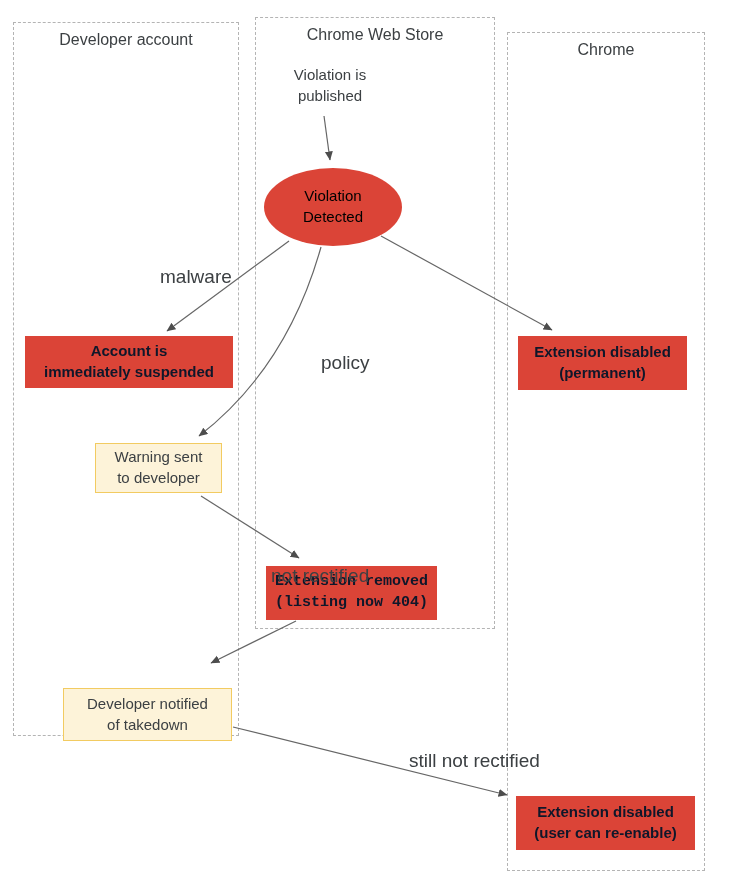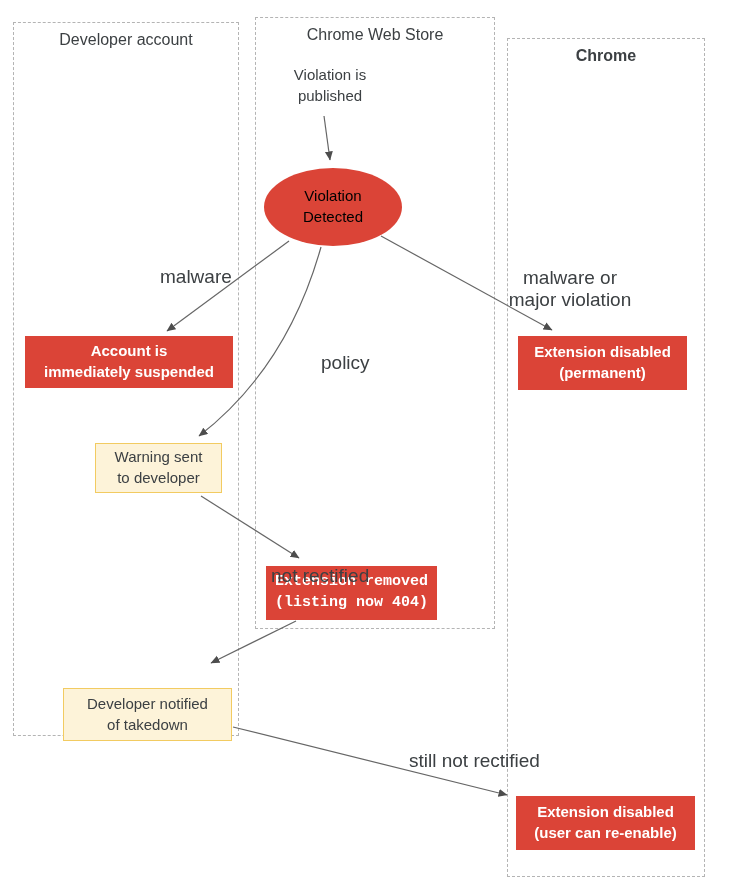--- a/index.html
+++ b/index.html
@@ -18,38 +18,38 @@
     box-sizing: border-box;
   }
   .lane-title {
     text-align: center;
     padding-top: 8px;
     font-size: 16px;
     color: var(--text, #3C4043);
   }
   .lane-dev    { left: 13px;  top: 22px; width: 226px; height: 714px; }
   .lane-cws    { left: 255px; top: 17px; width: 240px; height: 612px; }
-  .lane-chrome { left: 507px; top: 38px; width: 198px; height: 839px; font-weight: bold; }
+  .lane-chrome { left: 507px; top: 32px; width: 198px; height: 839px; }
 
   .arrows { position: absolute; left: 0; top: 0; width: 731px; height: 885px; }
   .arrow  { stroke: var(--line, #666666); stroke-width: 1.2; fill: none; }
 
   .node {
     position: absolute;
     display: flex;
     align-items: center;
     justify-content: center;
     text-align: center;
     white-space: pre-line;
     line-height: 1.38;
     font-size: 15px;
     box-sizing: border-box;
   }
   .plain   { color: var(--text, #3C4043); }
-  .redbox  { background: var(--red, #DB4437); color: #ffffff; font-weight: bold; text-align: center; }
+  .redbox  { background: var(--red, #DB4437); color: #0f172a; font-weight: bold; text-align: center; }
   .ellipse {
     background: var(--red, #DB4437);
     color: #000000;
     font-weight: normal;
     border-radius: 50%;
   }
   .yellowbox {
     background: var(--yellow-bg, #FDF3D9);
     border: 1.5px solid var(--yellow-border, #F2CB61);
     color: var(--text, #3C4043);
@@ -120,19 +120,17 @@
   <div class="node yellowbox pos-warning">Warning sent
 to developer</div>
   <div class="node redbox pos-removed">Extension removed
 (listing now 404)</div>
   <div class="node yellowbox pos-notified">Developer notified
 of takedown</div>
   <div class="node redbox pos-disabled-r">Extension disabled
 (user can re-enable)</div>
 
   <div class="edge-label pos-lbl-malware">malware</div>
-  <div class="edge-label pos-lbl-major">malware or
-major violation</div>
   <div class="edge-label pos-lbl-policy">policy</div>
   <div class="edge-label pos-lbl-notrect">not rectified</div>
   <div class="edge-label pos-lbl-still">still not rectified</div>
 
 </div>
 
 </body></html>

